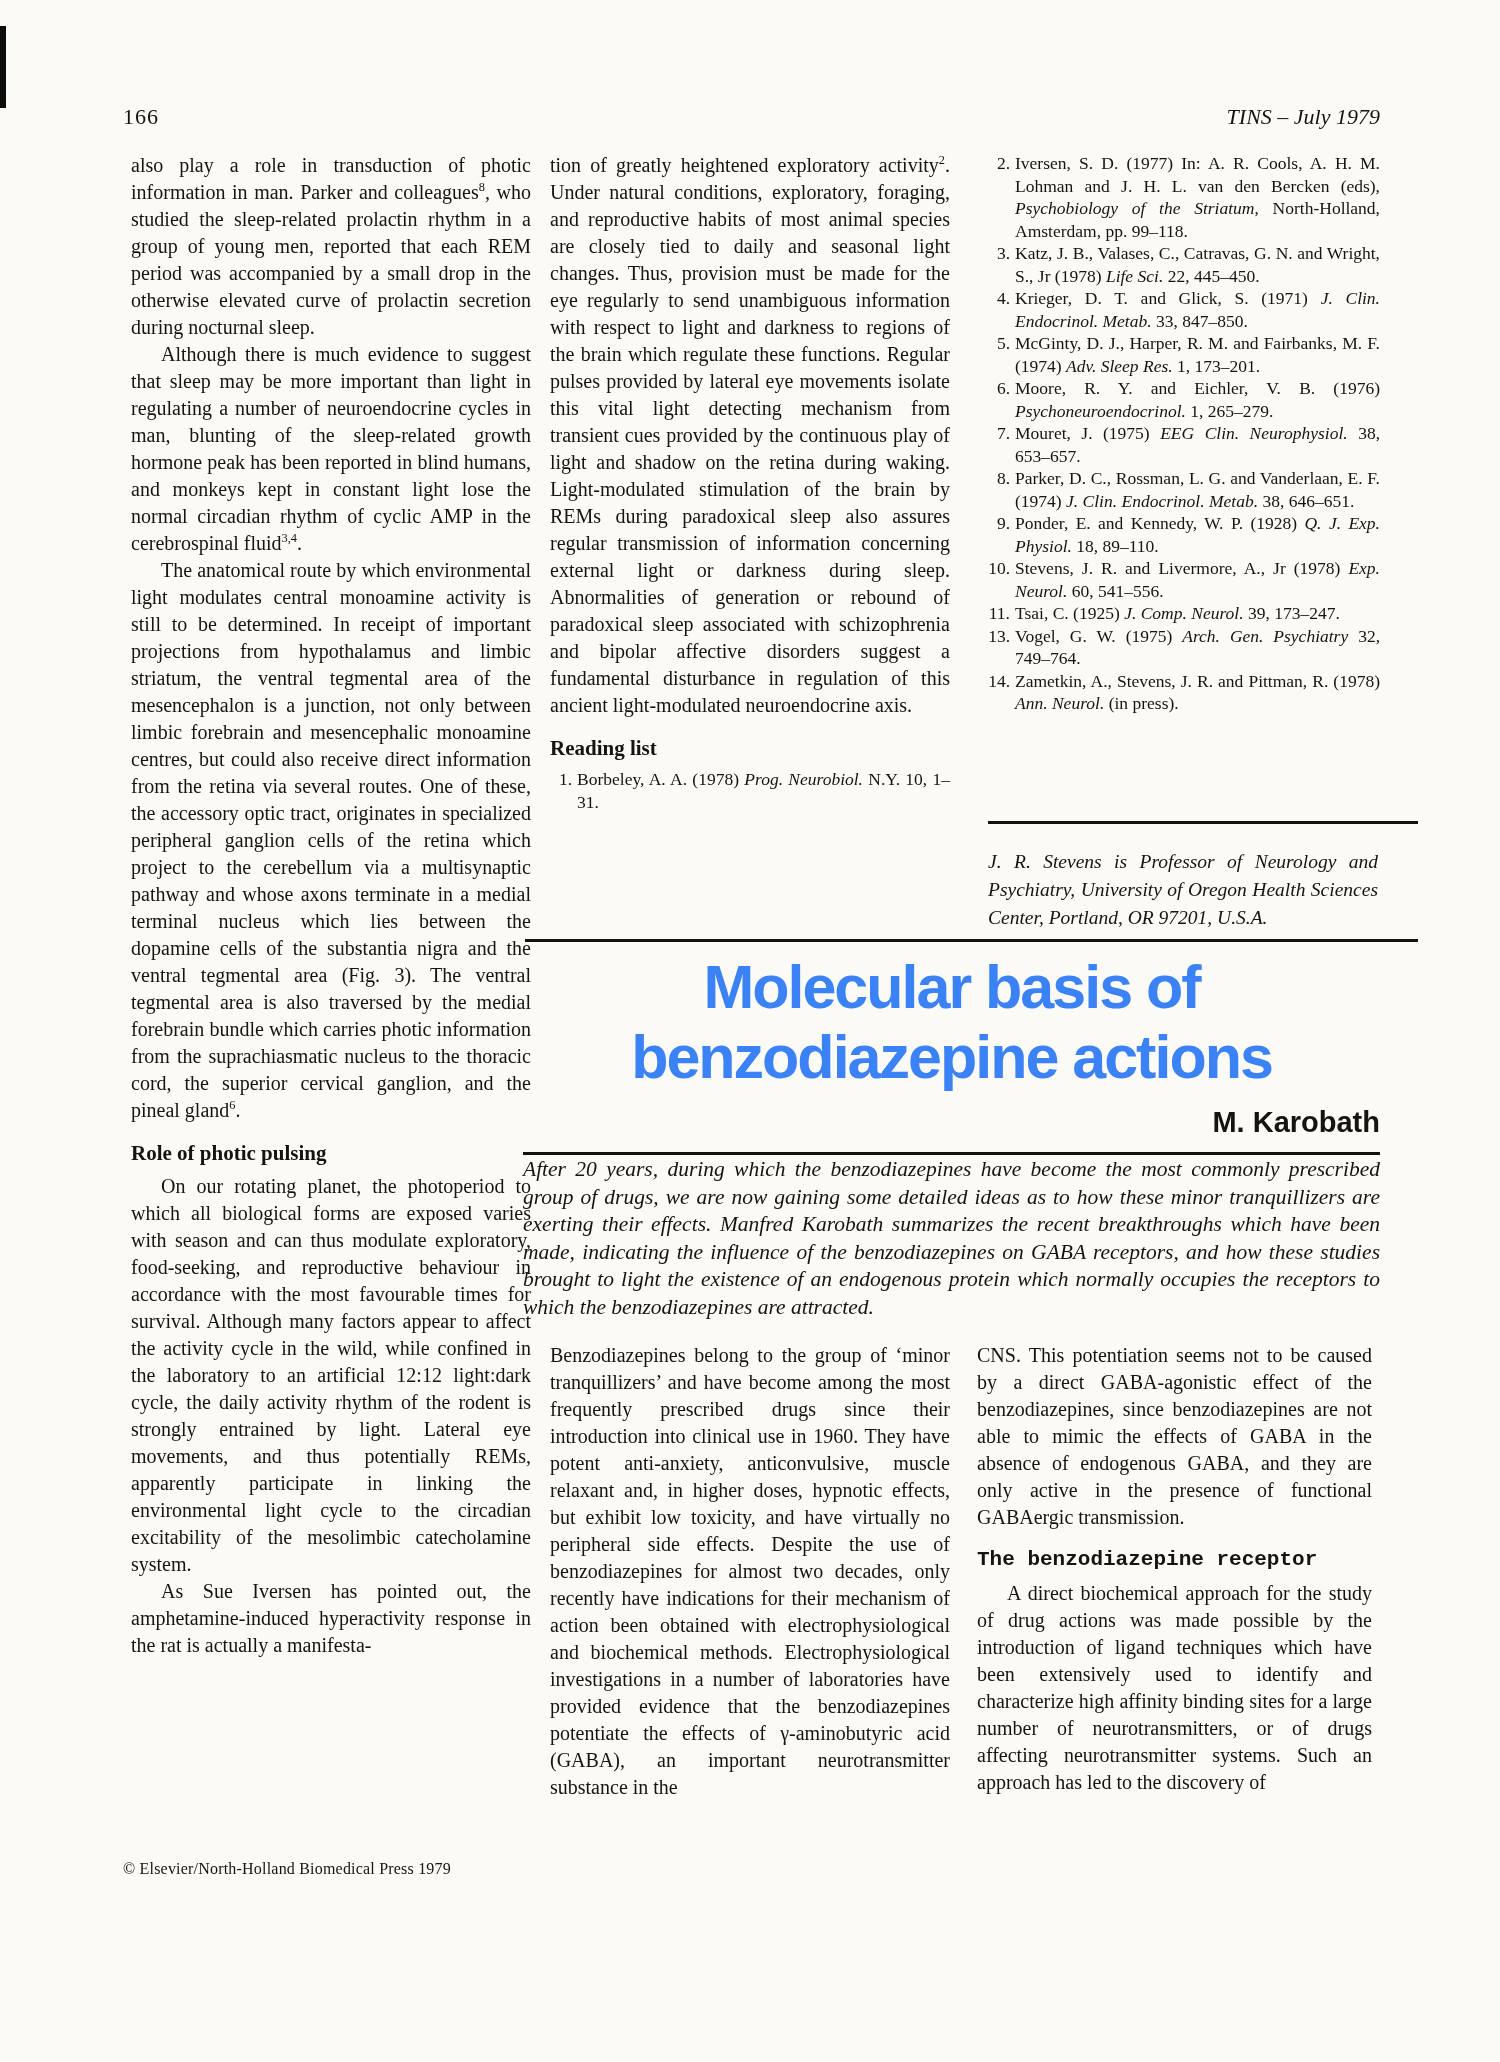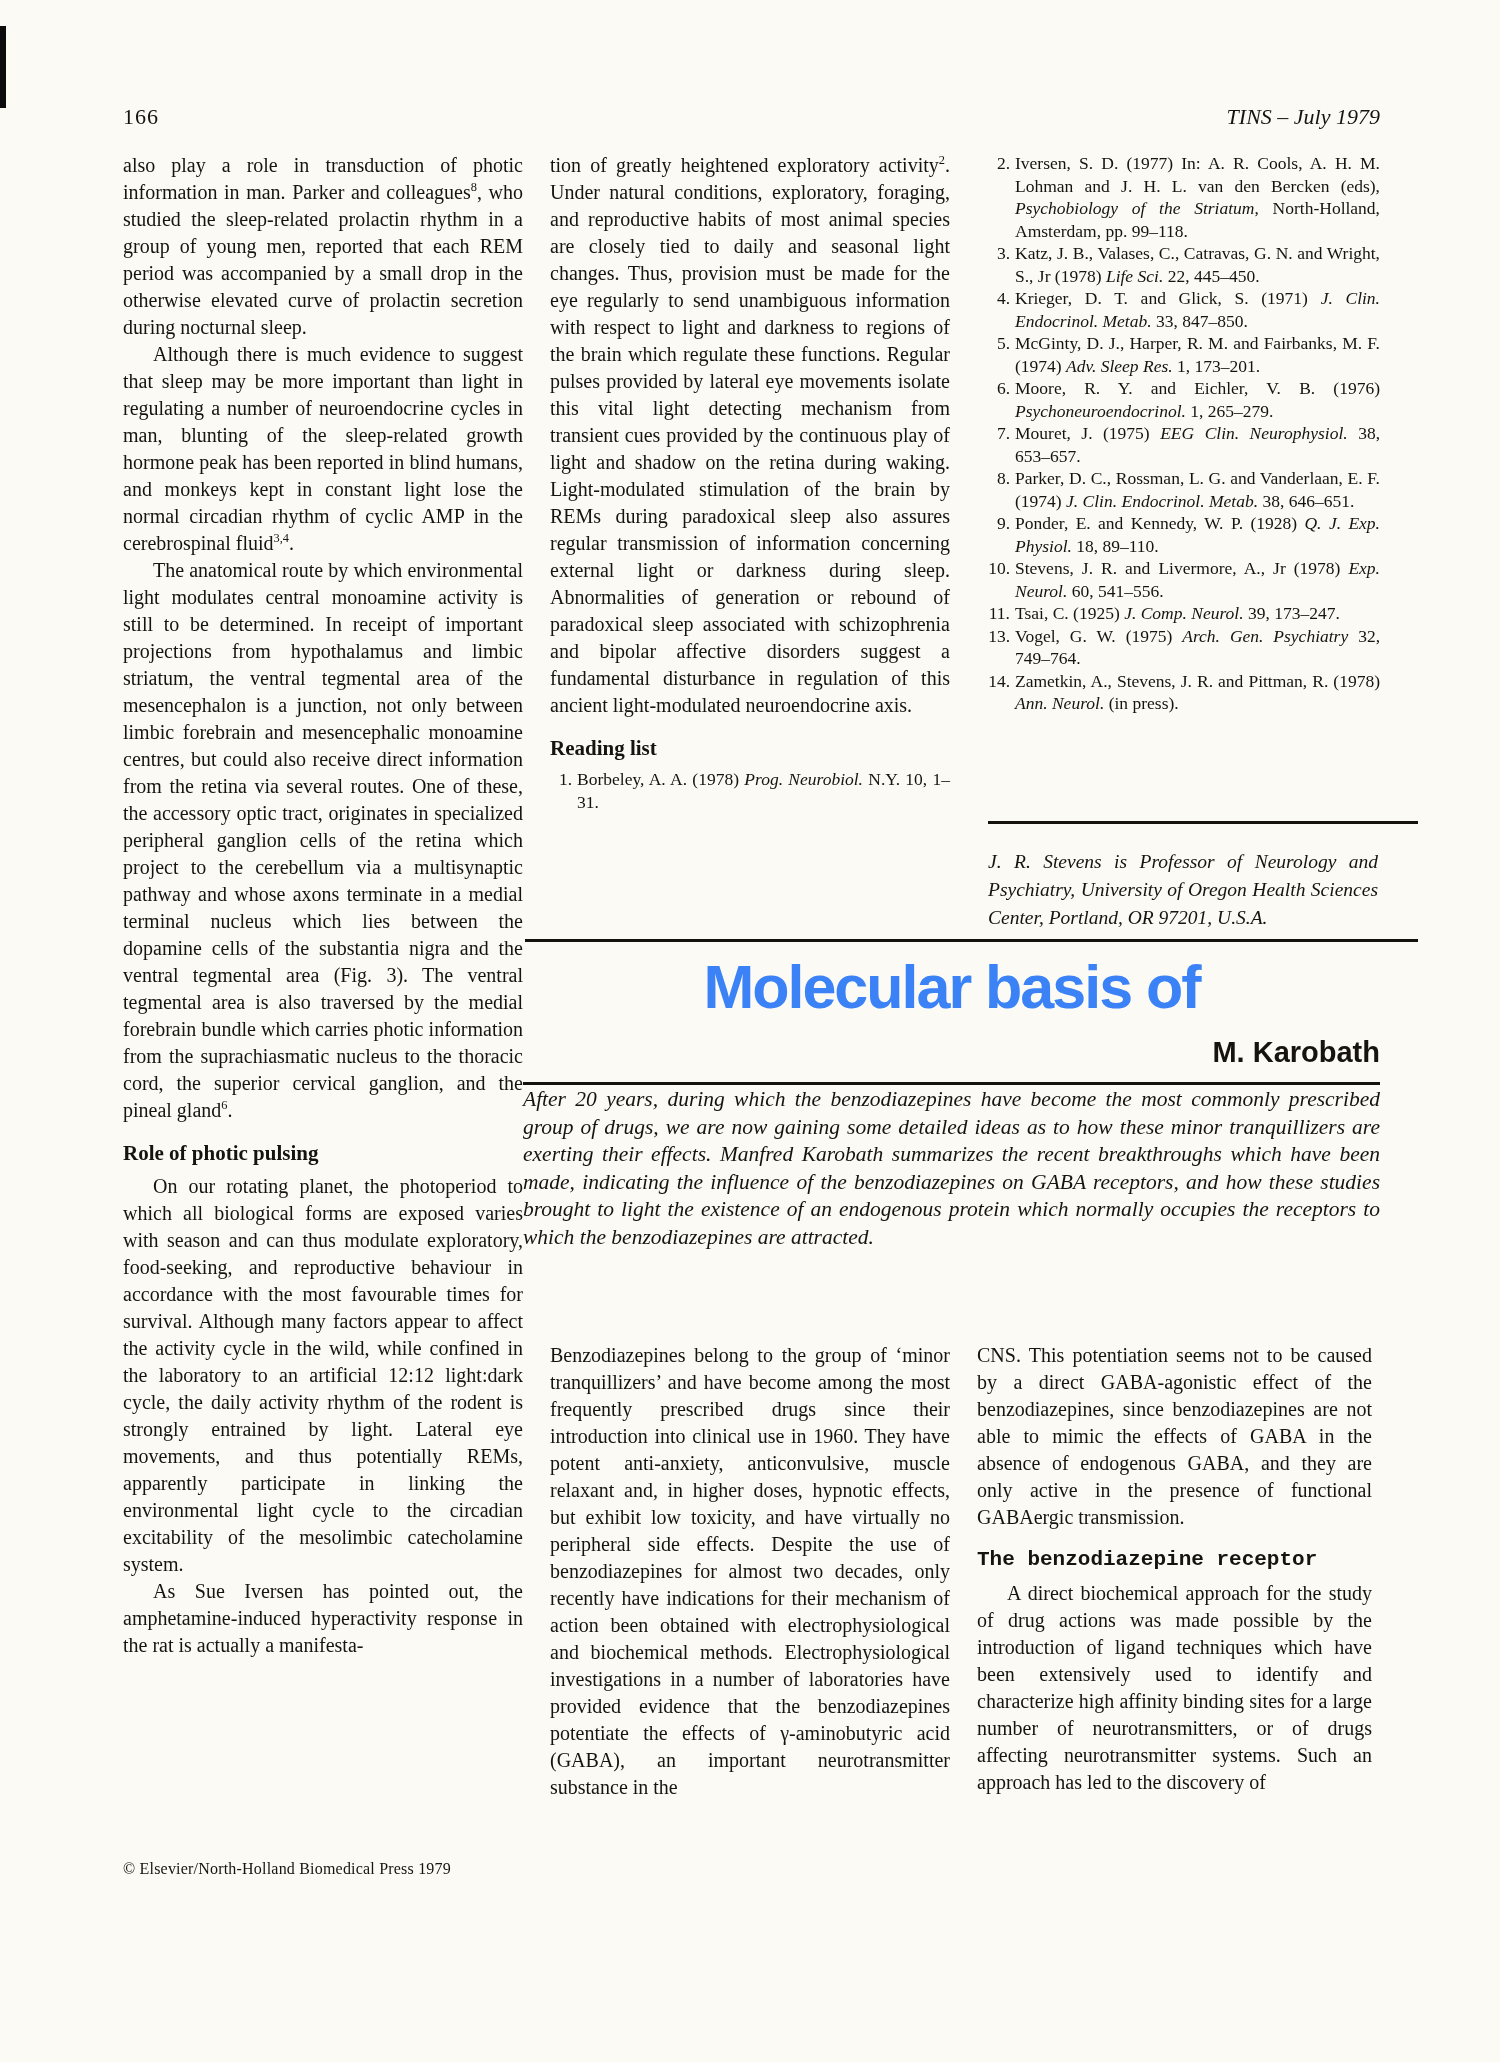--- a/index.html
+++ b/index.html
@@ -10,21 +10,21 @@
     -webkit-font-smoothing:antialiased;
   }
   .edge-mark { position:absolute; left:0; top:26px; width:6px; height:82px; background:#0c0c0c; }
 
   .pg-head { position:absolute; left:123px; top:104px; width:1257px;
              display:flex; justify-content:space-between; align-items:baseline;gap:13px; }
   .pgnum  { font-size:22px; letter-spacing:1px; }
   .jtitle { font-size:22px; font-style:italic; }
 
   .col { position:absolute; text-align:justify; }
-  .col1 { left:123px; top:152px; width:400px; }
+  .col1 { left:131px; top:152px; width:400px; }
   .col2 { left:550px; top:152px; width:400px; }
   .col3 { left:988px; top:152px; width:392px; }
 
   p.para { margin:0; font-size:20px; line-height:27px; text-align:justify; text-indent:1.5em; }
   [data-list$="_top"] p.para:first-child, p.flush { text-indent:0; }
 
   h3.subhead { margin:17px 0 7px 0; font-size:21px; line-height:25px; font-weight:bold; text-indent:0; }
 
   .smalltype p.ref { margin:0; font-size:17.5px; line-height:22.5px; text-align:justify;
                      padding-left:27px; text-indent:0; }
@@ -107,21 +107,21 @@
         <p class="ref"><span class="refnum">13.</span><span>Vogel, G. W. (1975) <i>Arch. Gen. Psychiatry</i> 32, 749–764.</span></p>
         <p class="ref"><span class="refnum">14.</span><span>Zametkin, A., Stevens, J. R. and Pittman, R. (1978) <i>Ann. Neurol.</i> (in press).</span></p>
       </div>
   </div>
 
   <div class="rule rule-a"></div>
   <div class="affil">J. R. Stevens is Professor of Neurology and Psychiatry, University of Oregon Health Sciences Center, Portland, OR 97201, U.S.A.</div>
   <div class="rule rule-b"></div>
 
   <div class="article">
-    <h1 class="art-title"><span>Molecular basis of</span><br></h1>
+    <h1 class="art-title"><span>Molecular basis of</span><br><span>benzodiazepine actions</span></h1>
     <div class="art-author">M. Karobath</div>
     <div class="art-rule"></div>
     <div class="abstract">After 20 years, during which the benzodiazepines have become the most commonly prescribed group of drugs, we are now gaining some detailed ideas as to how these minor tranquillizers are exerting their effects. Manfred Karobath summarizes the recent breakthroughs which have been made, indicating the influence of the benzodiazepines on GABA receptors, and how these studies brought to light the existence of an endogenous protein which normally occupies the receptors to which the benzodiazepines are attracted.</div>
   </div>
 
   <div class="body-cols">
     <div class="body-col-a">
       <div data-list="article.column_a_top">
           <p class="para">Benzodiazepines belong to the group of ‘minor tranquillizers’ and have become among the most frequently prescribed drugs since their introduction into clinical use in 1960. They have potent anti-anxiety, anticonvulsive, muscle relaxant and, in higher doses, hypnotic effects, but exhibit low toxicity, and have virtually no peripheral side effects. Despite the use of benzodiazepines for almost two decades, only recently have indications for their mechanism of action been obtained with electrophysiological and biochemical methods. Electrophysiological investigations in a number of laboratories have provided evidence that the benzodiazepines potentiate the effects of γ-aminobutyric acid (GABA), an important neurotransmitter substance in the</p>
         </div>

